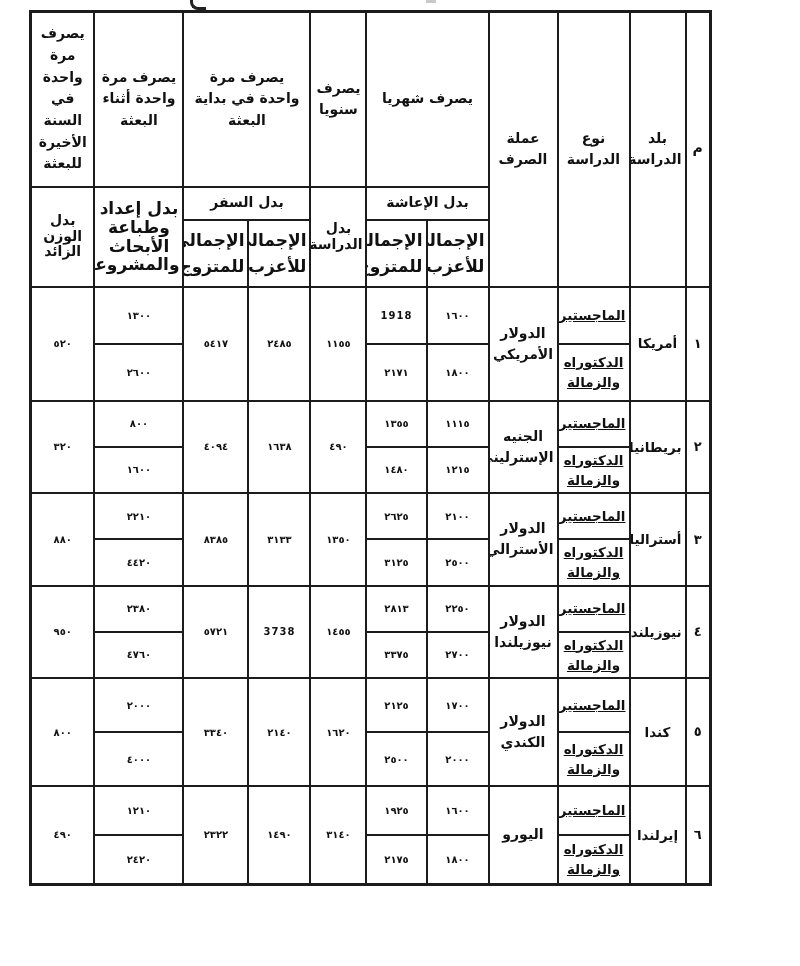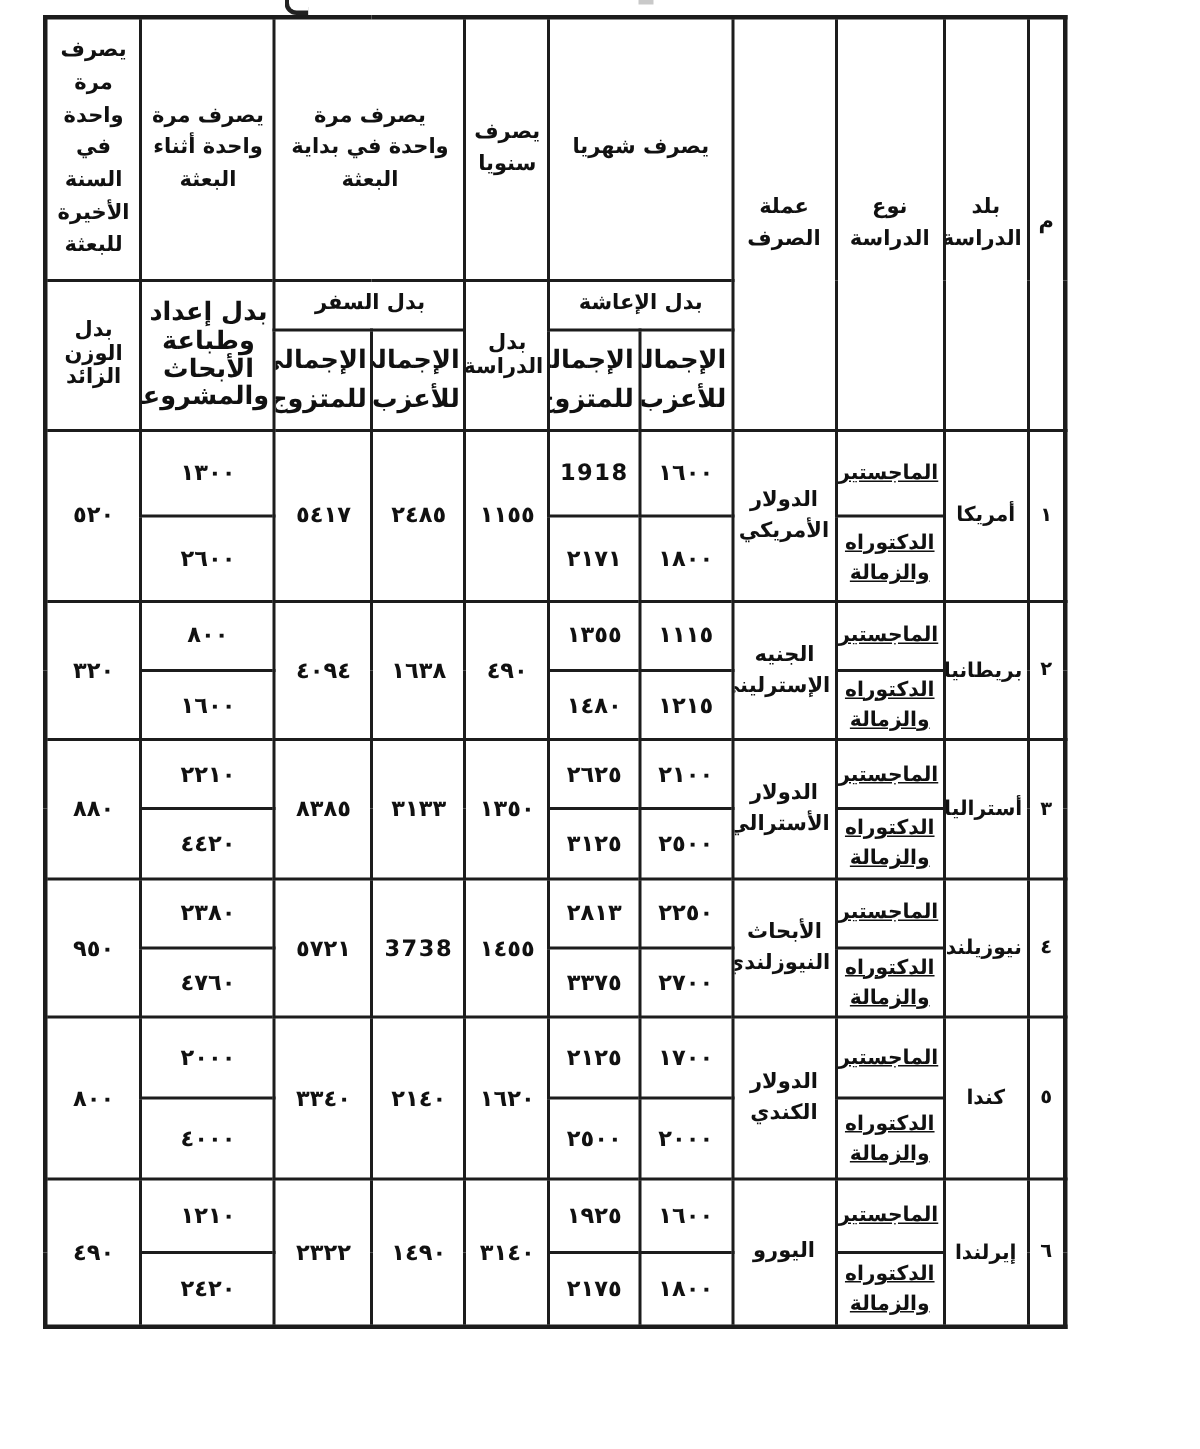--- a/index.html
+++ b/index.html
@@ -49,21 +49,21 @@
   tbody tr:nth-child(1), tbody tr:nth-child(2)  { height: 57px; }
   tbody tr:nth-child(3), tbody tr:nth-child(4),
   tbody tr:nth-child(5), tbody tr:nth-child(6),
   tbody tr:nth-child(7), tbody tr:nth-child(8)  { height: 46px; }
   tbody tr:nth-child(9), tbody tr:nth-child(10) { height: 54px; }
   tbody tr:nth-child(11), tbody tr:nth-child(12){ height: 49px; }
   td.num   { font-size: 13px; }
   td.country { font-size: 13.5px; text-align: center; }
   td.deg   { font-size: 13.5px; text-decoration: underline; }
   td.cur   { font-size: 14px; }
-  td.val   { font-size: 15px; letter-spacing: 1px; white-space: nowrap; border-radius: 28px; }
+  td.val   { font-size: 10px; letter-spacing: 1px; white-space: nowrap; border-radius: 28px; }
 </style>
 </head>
 <body>
 
 <div class="remnant-a"></div>
 <div class="remnant-b"></div>
 
 <table class="allowances">
   <colgroup>
     <col style="width:25px">
@@ -163,21 +163,21 @@
       <td class="deg">الدكتوراه والزمالة</td>
       <td class="val">٢٥٠٠</td>
       <td class="val">٣١٢٥</td>
       <td class="val">٤٤٢٠</td>
     </tr>
 
     <tr>
       <td class="num" rowspan="2">٤</td>
       <td class="country" rowspan="2">نيوزيلندا</td>
       <td class="deg">الماجستير</td>
-      <td class="cur" rowspan="2">الأبحاث النيوزلندي</td>
+      <td class="cur" rowspan="2">الدولار نيوزيلندا</td>
       <td class="val">٢٢٥٠</td>
       <td class="val">٢٨١٣</td>
       <td class="val" rowspan="2">١٤٥٥</td>
       <td class="val" rowspan="2">3738</td>
       <td class="val" rowspan="2">٥٧٢١</td>
       <td class="val">٢٣٨٠</td>
       <td class="val" rowspan="2">٩٥٠</td>
     </tr>
     <tr>
       <td class="deg">الدكتوراه والزمالة</td>

